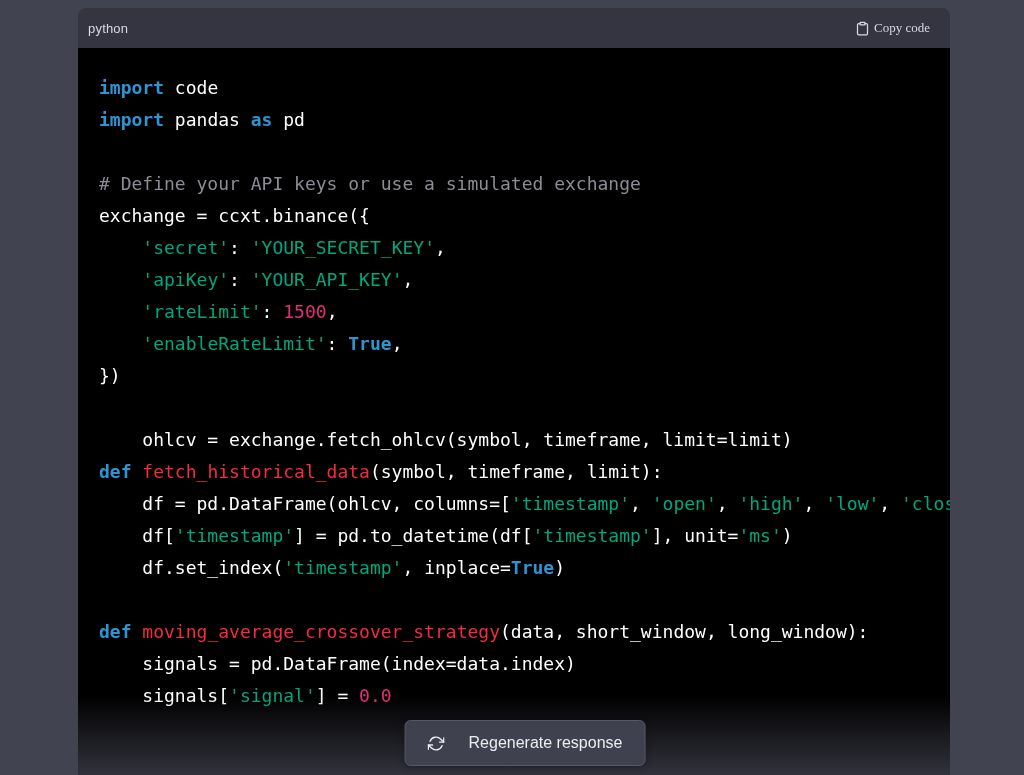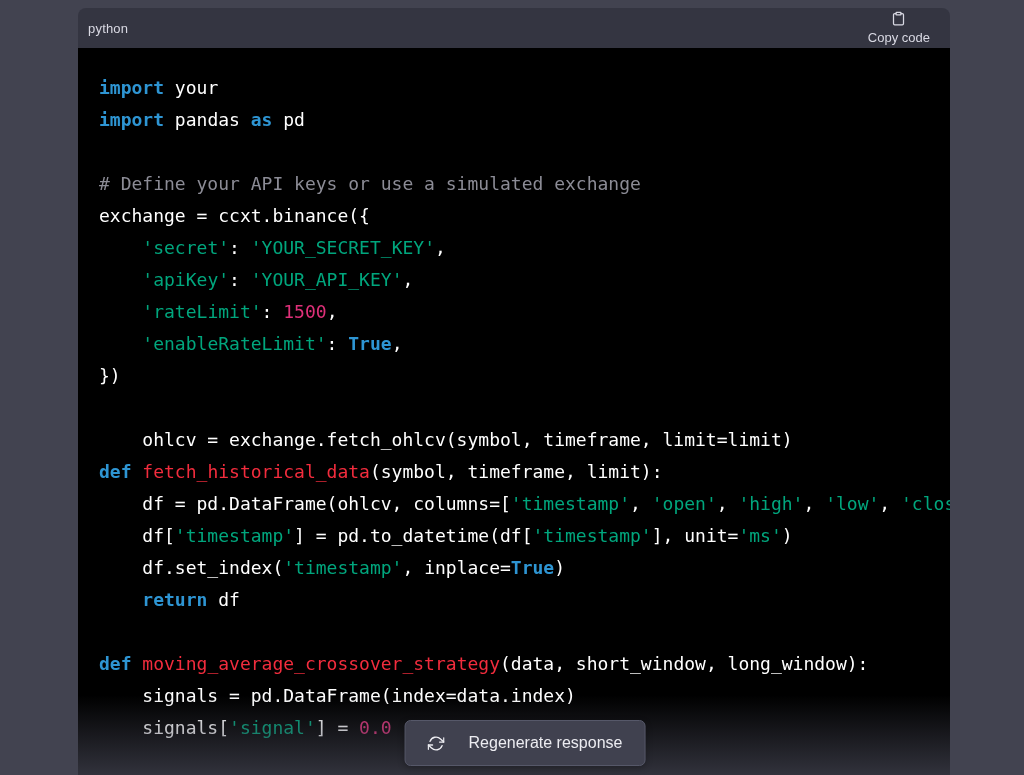--- a/index.html
+++ b/index.html
@@ -34,25 +34,24 @@
     font-size: 13px;
   }
   .lang-label { letter-spacing: 0.2px; }
   .copy-btn {
     display: flex;
     align-items: center;
     gap: 4px;
     background: none;
     border: none;
     color: var(--header-text, #D9D9E3);
-    font-family: Liberation Sans, sans-serif;
+    font-family: Liberation Serif, serif;
     font-size: 13px;
     cursor: pointer;
     padding: 0;
-    flex-direction: column;
   }
   .copy-btn svg { display: block; }
 
   
   .code-body {
     flex: 1;
     background: var(--code-bg, #000);
     padding: 24px 0 24px 21px;
     overflow: hidden;
     font-family: "DejaVu Sans Mono", "Liberation Mono", monospace;
@@ -112,37 +111,36 @@
       <span>
         <svg width="15" height="15" viewBox="0 0 24 24" fill="none" stroke="#D9D9E3" stroke-width="2" stroke-linecap="round" stroke-linejoin="round">
           <path d="M16 4h2a2 2 0 0 1 2 2v14a2 2 0 0 1-2 2H6a2 2 0 0 1-2-2V6a2 2 0 0 1 2-2h2"></path>
           <rect x="8" y="2" width="8" height="4" rx="1" ry="1"></rect>
         </svg>
       </span>
       <span>Copy code</span>
     </button>
   </div>
   <div class="code-body">
-      <div class="line"><span class="tok-k">import</span><span class="tok-p"> your</span></div>
+      <div class="line"><span class="tok-k">import</span><span class="tok-p"> code</span></div>
       <div class="line"><span class="tok-k">import</span><span class="tok-p"> pandas </span><span class="tok-k">as</span><span class="tok-p"> pd</span></div>
       <div class="line"></div>
       <div class="line"><span class="tok-c"># Define your API keys or use a simulated exchange</span></div>
       <div class="line"><span class="tok-p">exchange = ccxt.binance({</span></div>
       <div class="line"><span class="tok-p">    </span><span class="tok-s">'secret'</span><span class="tok-p">: </span><span class="tok-s">'YOUR_SECRET_KEY'</span><span class="tok-p">,</span></div>
       <div class="line"><span class="tok-p">    </span><span class="tok-s">'apiKey'</span><span class="tok-p">: </span><span class="tok-s">'YOUR_API_KEY'</span><span class="tok-p">,</span></div>
       <div class="line"><span class="tok-p">    </span><span class="tok-s">'rateLimit'</span><span class="tok-p">: </span><span class="tok-n">1500</span><span class="tok-p">,</span></div>
       <div class="line"><span class="tok-p">    </span><span class="tok-s">'enableRateLimit'</span><span class="tok-p">: </span><span class="tok-k">True</span><span class="tok-p">,</span></div>
       <div class="line"><span class="tok-p">})</span></div>
       <div class="line"></div>
       <div class="line"><span class="tok-p">    ohlcv = exchange.fetch_ohlcv(symbol, timeframe, limit=limit)</span></div>
       <div class="line"><span class="tok-k">def</span><span class="tok-p"> </span><span class="tok-f">fetch_historical_data</span><span class="tok-p">(symbol, timeframe, limit):</span></div>
       <div class="line"><span class="tok-p">    df = pd.DataFrame(ohlcv, columns=[</span><span class="tok-s">'timestamp'</span><span class="tok-p">, </span><span class="tok-s">'open'</span><span class="tok-p">, </span><span class="tok-s">'high'</span><span class="tok-p">, </span><span class="tok-s">'low'</span><span class="tok-p">, </span><span class="tok-s">'close'</span></div>
       <div class="line"><span class="tok-p">    df[</span><span class="tok-s">'timestamp'</span><span class="tok-p">] = pd.to_datetime(df[</span><span class="tok-s">'timestamp'</span><span class="tok-p">], unit=</span><span class="tok-s">'ms'</span><span class="tok-p">)</span></div>
       <div class="line"><span class="tok-p">    df.set_index(</span><span class="tok-s">'timestamp'</span><span class="tok-p">, inplace=</span><span class="tok-k">True</span><span class="tok-p">)</span></div>
-      <div class="line"><span class="tok-p">    </span><span class="tok-k">return</span><span class="tok-p"> df</span></div>
       <div class="line"></div>
       <div class="line"><span class="tok-k">def</span><span class="tok-p"> </span><span class="tok-f">moving_average_crossover_strategy</span><span class="tok-p">(data, short_window, long_window):</span></div>
       <div class="line"><span class="tok-p">    signals = pd.DataFrame(index=data.index)</span></div>
       <div class="line"><span class="tok-p">    signals[</span><span class="tok-s">'signal'</span><span class="tok-p">] = </span><span class="tok-n">0.0</span></div>
     </div>
 </div>
 
 <div class="bottom-fade"></div>
 
 <button class="regen-btn">

